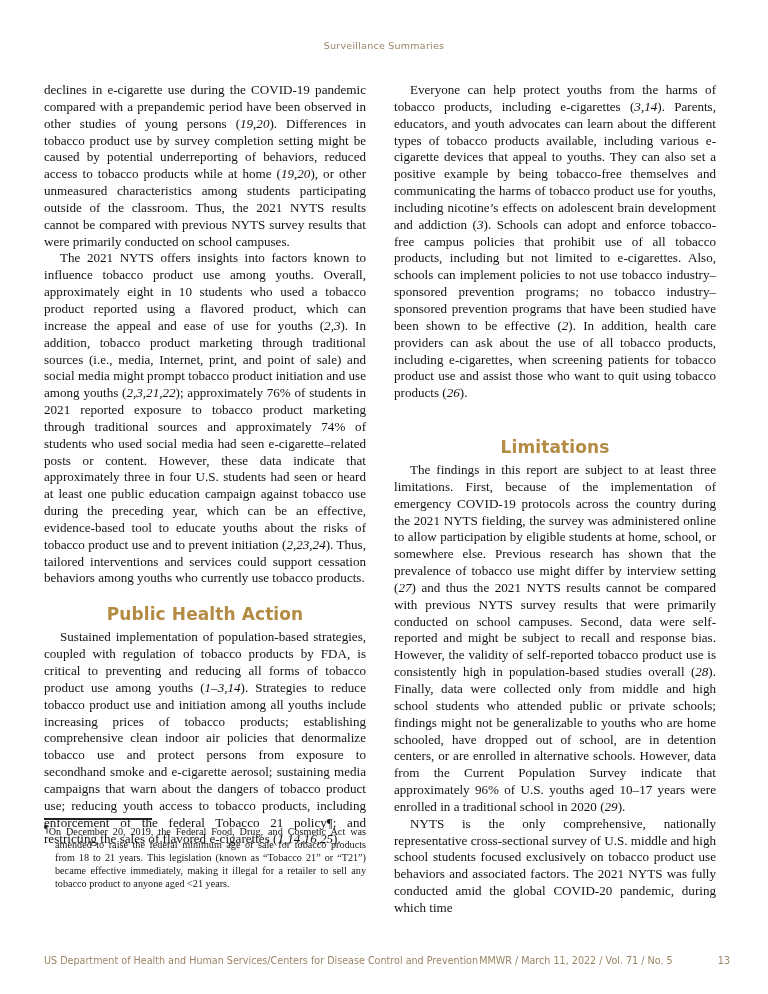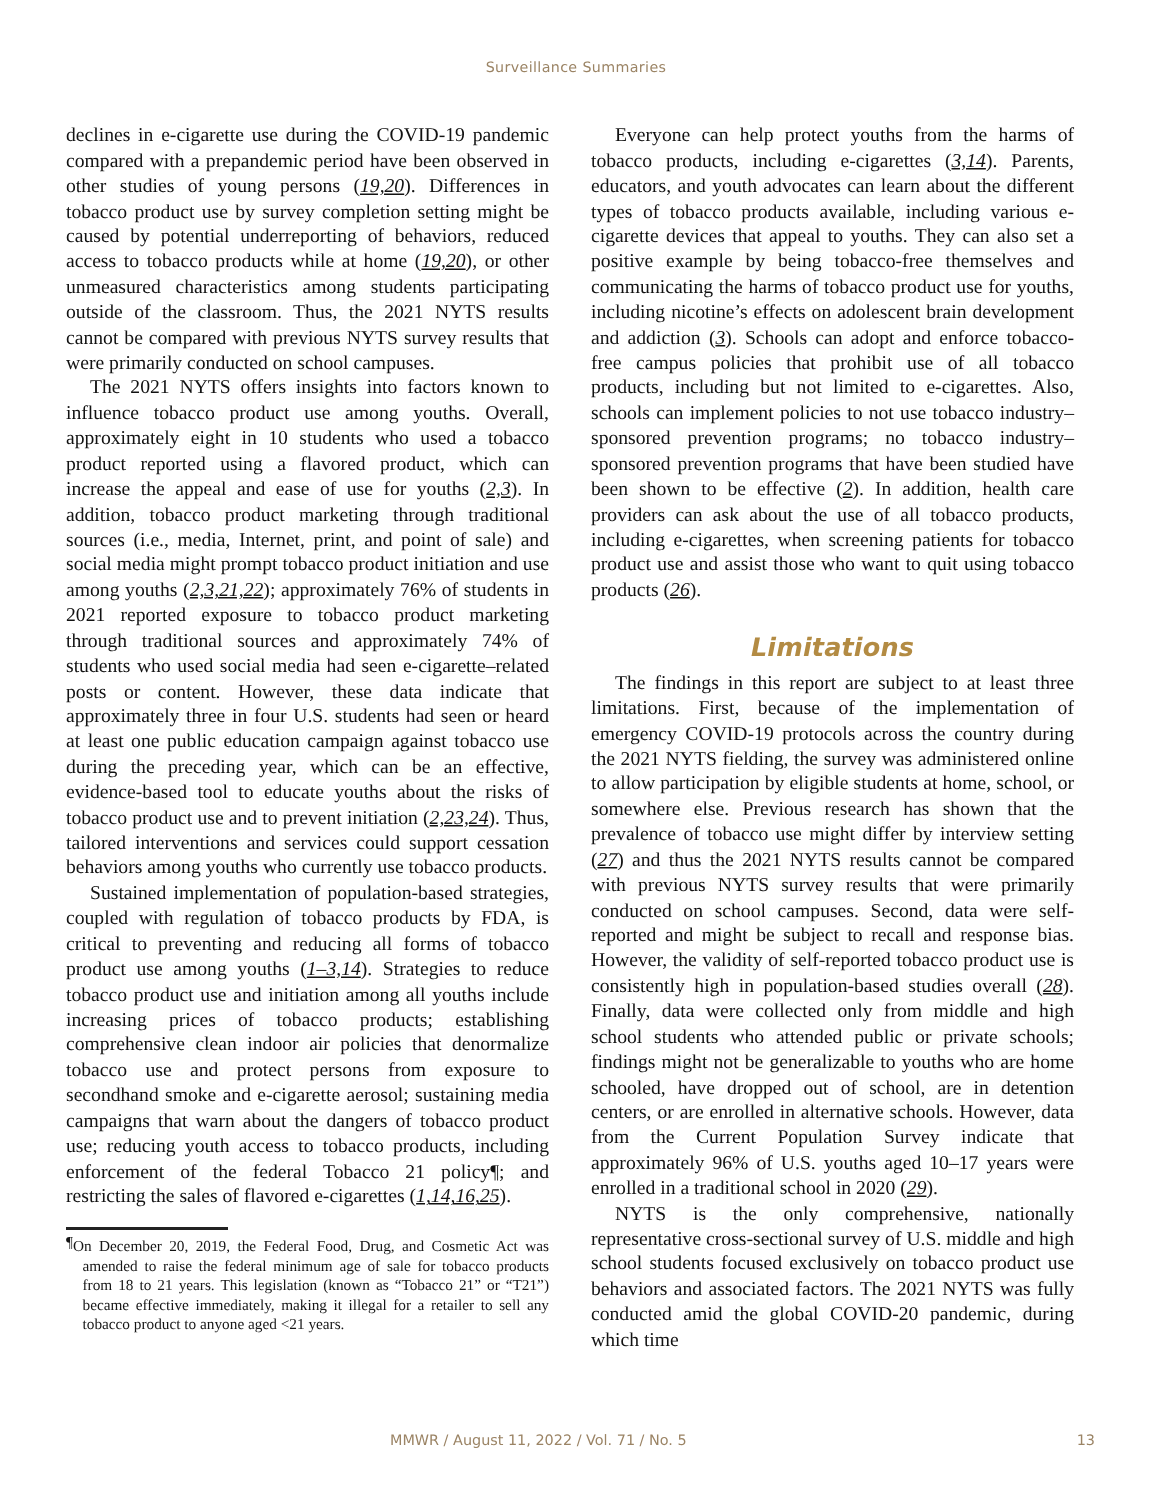--- a/index.html
+++ b/index.html
@@ -61,23 +61,23 @@
   h2.section-head {
     font-family: "DejaVu Sans", "Liberation Sans", sans-serif;
     font-weight: bold;
     font-size: 17px;
     color: #b38b43;
     text-align: center;
     margin: 17px 0 5px 0;
     letter-spacing: 0.1px;
   }
   h2.section-head.conclusion-head { margin-top: 30px; }
-  h2.section-head.limitations-head { margin-top: 20px; font-style: italic; }
+  h2.section-head.limitations-head { margin-top: 35px; }
 
-  i, .ital { font-style: italic; text-decoration: underline; }
+  i, .ital { font-style: italic; }
 
   
   .footnote-block {
     position: absolute;
     bottom: 12px;
     left: 0;
     width: 322px;
   }
   .footnote-rule {
     width: 108px;
@@ -130,20 +130,21 @@
 <div class="running-header">Surveillance Summaries</div>
 
 <div class="page-body">
 
   <div class="col">
 
     <p class="para no-indent">declines in e-cigarette use during the COVID-19 pandemic compared with a prepandemic period have been observed in other studies of young persons (<i>19,20</i>). Differences in tobacco product use by survey completion setting might be caused by potential underreporting of behaviors, reduced access to tobacco products while at home (<i>19,20</i>), or other unmeasured characteristics among students participating outside of the classroom. Thus, the 2021 NYTS results cannot be compared with previous NYTS survey results that were primarily conducted on school campuses.</p>
 
     <p class="para">The 2021 NYTS offers insights into factors known to influence tobacco product use among youths. Overall, approximately eight in 10 students who used a tobacco product reported using a flavored product, which can increase the appeal and ease of use for youths (<i>2,3</i>). In addition, tobacco product marketing through traditional sources (i.e., media, Internet, print, and point of sale) and social media might prompt tobacco product initiation and use among youths (<i>2,3,21,22</i>); approximately 76% of students in 2021 reported exposure to tobacco product marketing through traditional sources and approximately 74% of students who used social media had seen e-cigarette–related posts or content. However, these data indicate that approximately three in four U.S. students had seen or heard at least one public education campaign against tobacco use during the preceding year, which can be an effective, evidence-based tool to educate youths about the risks of tobacco product use and to prevent initiation (<i>2,23,24</i>). Thus, tailored interventions and services could support cessation behaviors among youths who currently use tobacco products.</p>
 
+    <h2 class="section-head">Public Health Action</h2>
 
     <p class="para">Sustained implementation of population-based strategies, coupled with regulation of tobacco products by FDA, is critical to preventing and reducing all forms of tobacco product use among youths (<i>1–3,14</i>). Strategies to reduce tobacco product use and initiation among all youths include increasing prices of tobacco products; establishing comprehensive clean indoor air policies that denormalize tobacco use and protect persons from exposure to secondhand smoke and e-cigarette aerosol; sustaining media campaigns that warn about the dangers of tobacco product use; reducing youth access to tobacco products, including enforcement of the federal Tobacco 21 policy¶; and restricting the sales of flavored e-cigarettes (<i>1,14,16,25</i>).</p>
 
     <div class="footnote-block">
       <div class="footnote-rule"></div>
       <p class="footnote-text"><span class="fn-mark">¶</span><span>On December 20, 2019, the Federal Food, Drug, and Cosmetic Act was amended to raise the federal minimum age of sale for tobacco products from 18 to 21 years. This legislation (known as “Tobacco 21” or “T21”) became effective immediately, making it illegal for a retailer to sell any tobacco product to anyone aged &lt;21 years.</span></p>
     </div>
 
   </div>
 
@@ -155,15 +156,16 @@
 
     <p class="para">The findings in this report are subject to at least three limitations. First, because of the implementation of emergency COVID-19 protocols across the country during the 2021 NYTS fielding, the survey was administered online to allow participation by eligible students at home, school, or somewhere else. Previous research has shown that the prevalence of tobacco use might differ by interview setting (<i>27</i>) and thus the 2021 NYTS results cannot be compared with previous NYTS survey results that were primarily conducted on school campuses. Second, data were self-reported and might be subject to recall and response bias. However, the validity of self-reported tobacco product use is consistently high in population-based studies overall (<i>28</i>). Finally, data were collected only from middle and high school students who attended public or private schools; findings might not be generalizable to youths who are home schooled, have dropped out of school, are in detention centers, or are enrolled in alternative schools. However, data from the Current Population Survey indicate that approximately 96% of U.S. youths aged 10–17 years were enrolled in a traditional school in 2020 (<i>29</i>).</p>
 
 
     <p class="para">NYTS is the only comprehensive, nationally representative cross-sectional survey of U.S. middle and high school students focused exclusively on tobacco product use behaviors and associated factors. The 2021 NYTS was fully conducted amid the global COVID-20 pandemic, during which time</p>
 
   </div>
 </div>
 
 <div class="page-footer">
-  <div class="footer-center">MMWR  /  August 11, 2022  /  Vol. 71  /  No. 5</div>
+  <div class="footer-left">US Department of Health and Human Services/Centers for Disease Control and Prevention</div>
+  <div class="footer-center">MMWR  /  March 11, 2022  /  Vol. 71  /  No. 5</div>
   <div class="footer-right">13</div>
 </div>
 
 </body></html>

